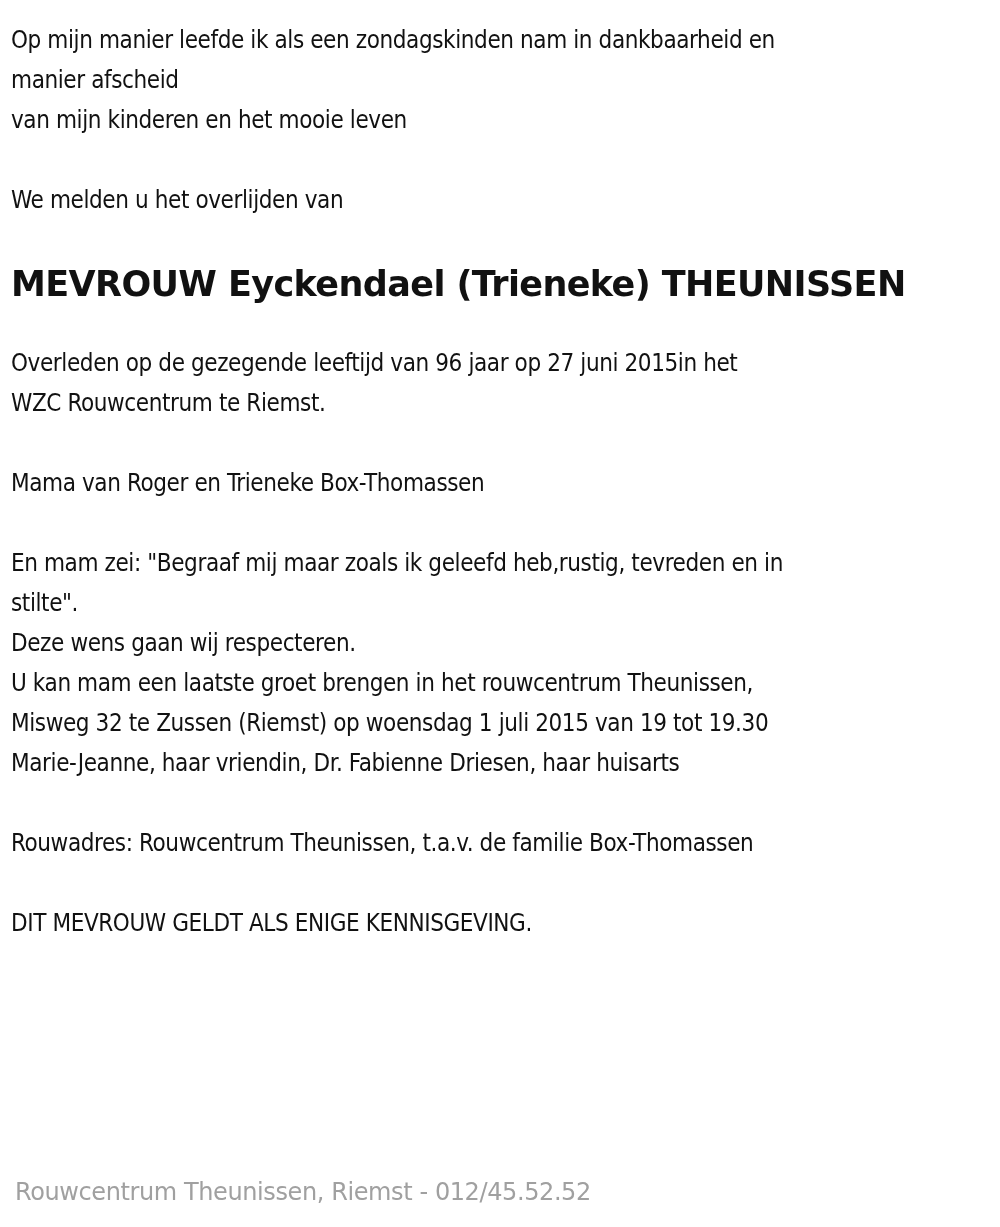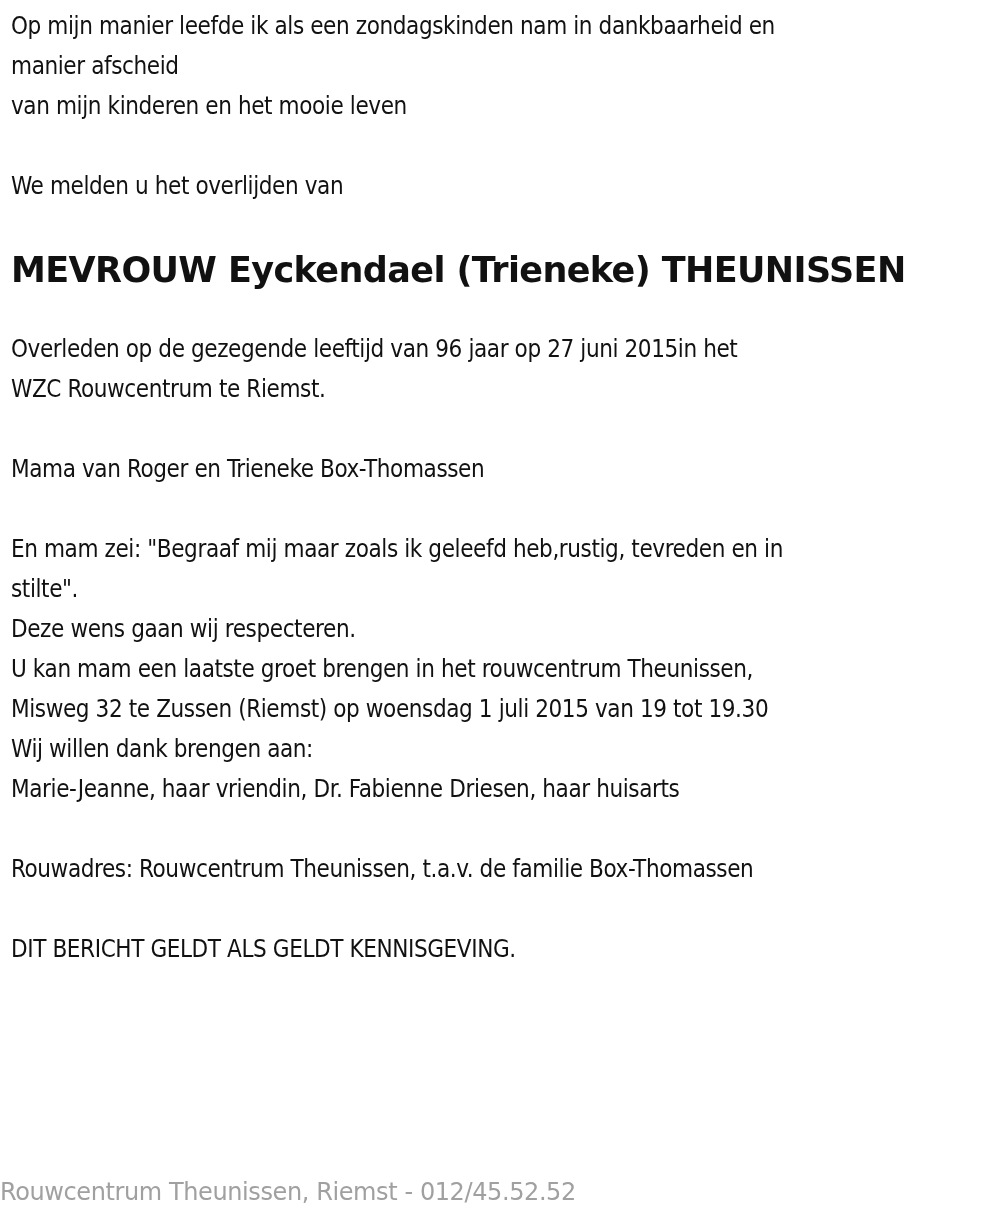--- a/index.html
+++ b/index.html
@@ -9,21 +9,21 @@
     }
     body {
       width: 1000px;
       height: 1227px;
       overflow: hidden;
       font-family: "DejaVu Sans", "Liberation Sans", sans-serif;
       color: #111111;
     }
     .doc {
       position: relative;
-      padding: 6px 11px 0 11px;
+      padding: 20px 11px 0 11px;
     }
     .line {
       font-size: 24px;
       line-height: 40px;
       white-space: nowrap;
       letter-spacing: -0.4px;
       font-stretch: condensed;
     }
     .gap {
       height: 40px;
@@ -32,21 +32,21 @@
       font-weight: bold;
       font-size: 35px;
       line-height: 42px;
       letter-spacing: -0.6px;
       margin-top: 3px;
       margin-bottom: -2px;
       white-space: nowrap;
     }
     .footer {
       position: absolute;
-      left: 0;
+      left: 15px;
       top: 1172px;
       font-size: 24px;
       line-height: 40px;
       color: #a0a0a0;
       white-space: nowrap;
       letter-spacing: -0.4px;
     }
   </style>
 </head>
 <body>
@@ -79,26 +79,25 @@
   <div class="line">Mama van Roger en Trieneke Box-Thomassen</div>
 
   <div class="gap"></div>
 
   <div>
     <div class="line">En mam zei: "Begraaf mij maar zoals ik geleefd heb,rustig, tevreden en in</div>
     <div class="line">stilte".</div>
     <div class="line">Deze wens gaan wij respecteren.</div>
     <div class="line">U kan mam een laatste groet brengen in het rouwcentrum Theunissen,</div>
     <div class="line">Misweg 32 te Zussen (Riemst) op woensdag 1 juli 2015 van 19 tot 19.30</div>
-    <div class="line">Wij willen dank brengen aan:</div>
     <div class="line">Marie-Jeanne, haar vriendin, Dr. Fabienne Driesen, haar huisarts</div>
   </div>
 
   <div class="gap"></div>
 
   <div class="line">Rouwadres: Rouwcentrum Theunissen, t.a.v. de familie Box-Thomassen</div>
 
   <div class="gap"></div>
 
-  <div class="line">DIT BERICHT GELDT ALS GELDT KENNISGEVING.</div>
+  <div class="line">DIT MEVROUW GELDT ALS ENIGE KENNISGEVING.</div>
 
   <div class="footer">Rouwcentrum Theunissen, Riemst - 012/45.52.52</div>
 </div>
 
 </body></html>

